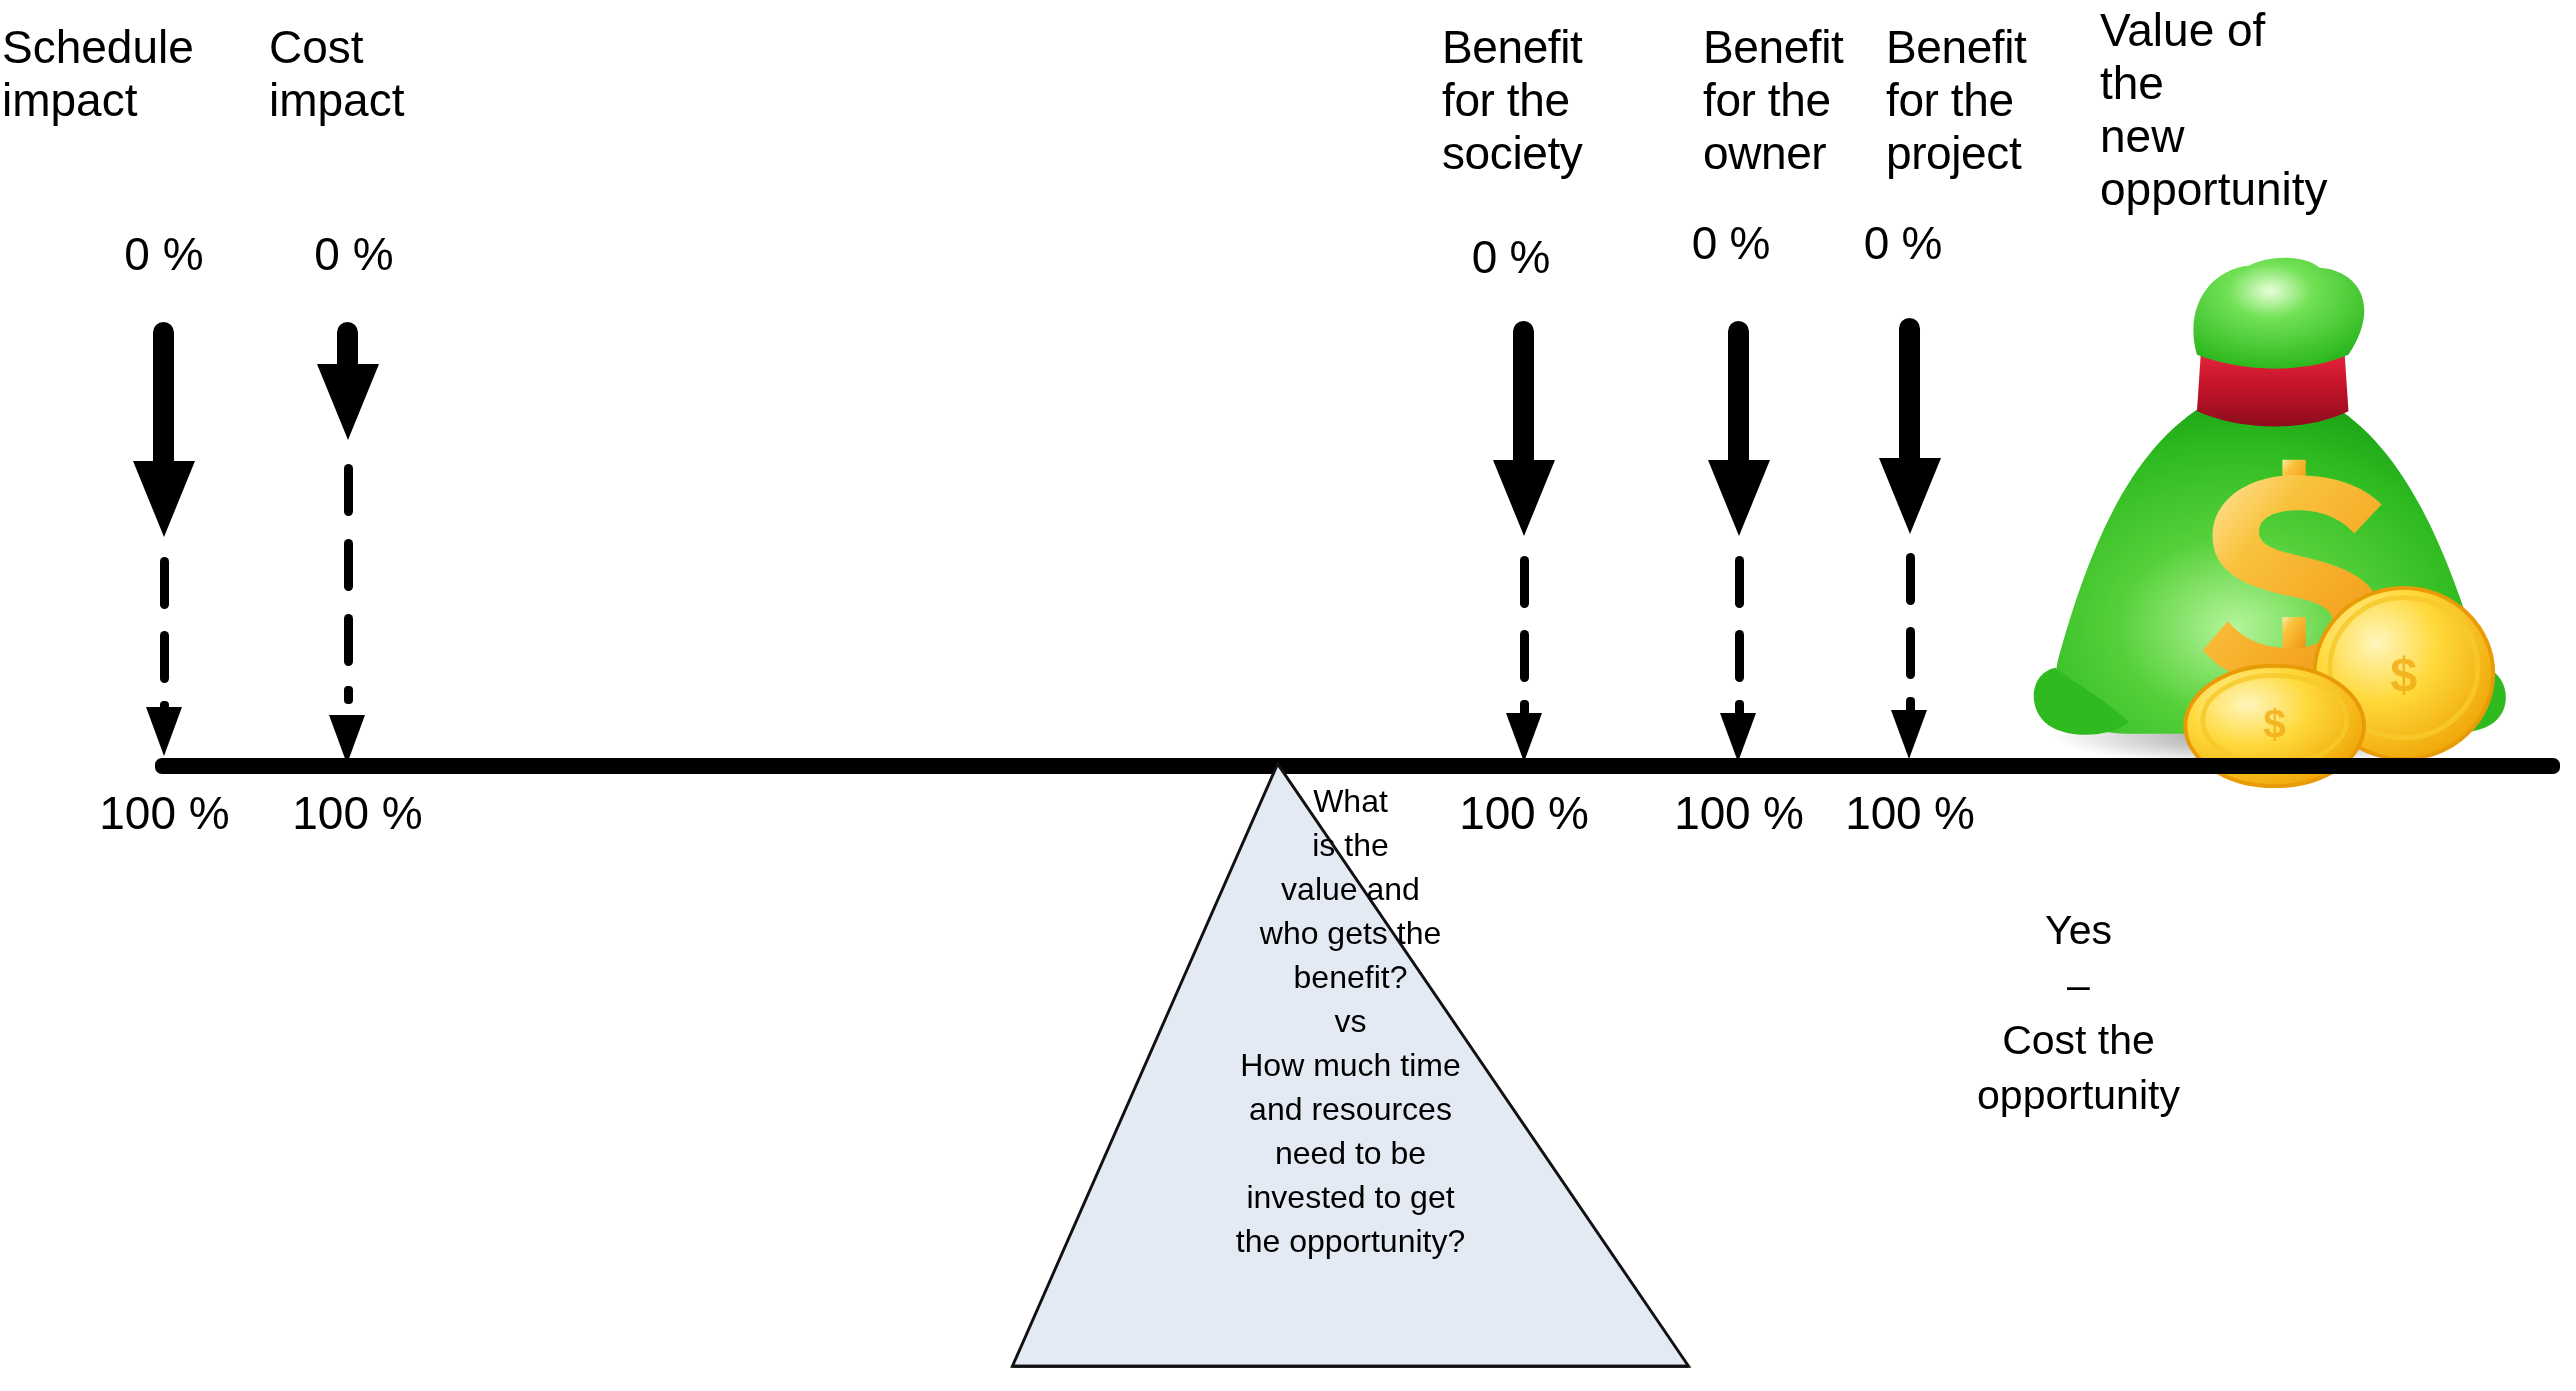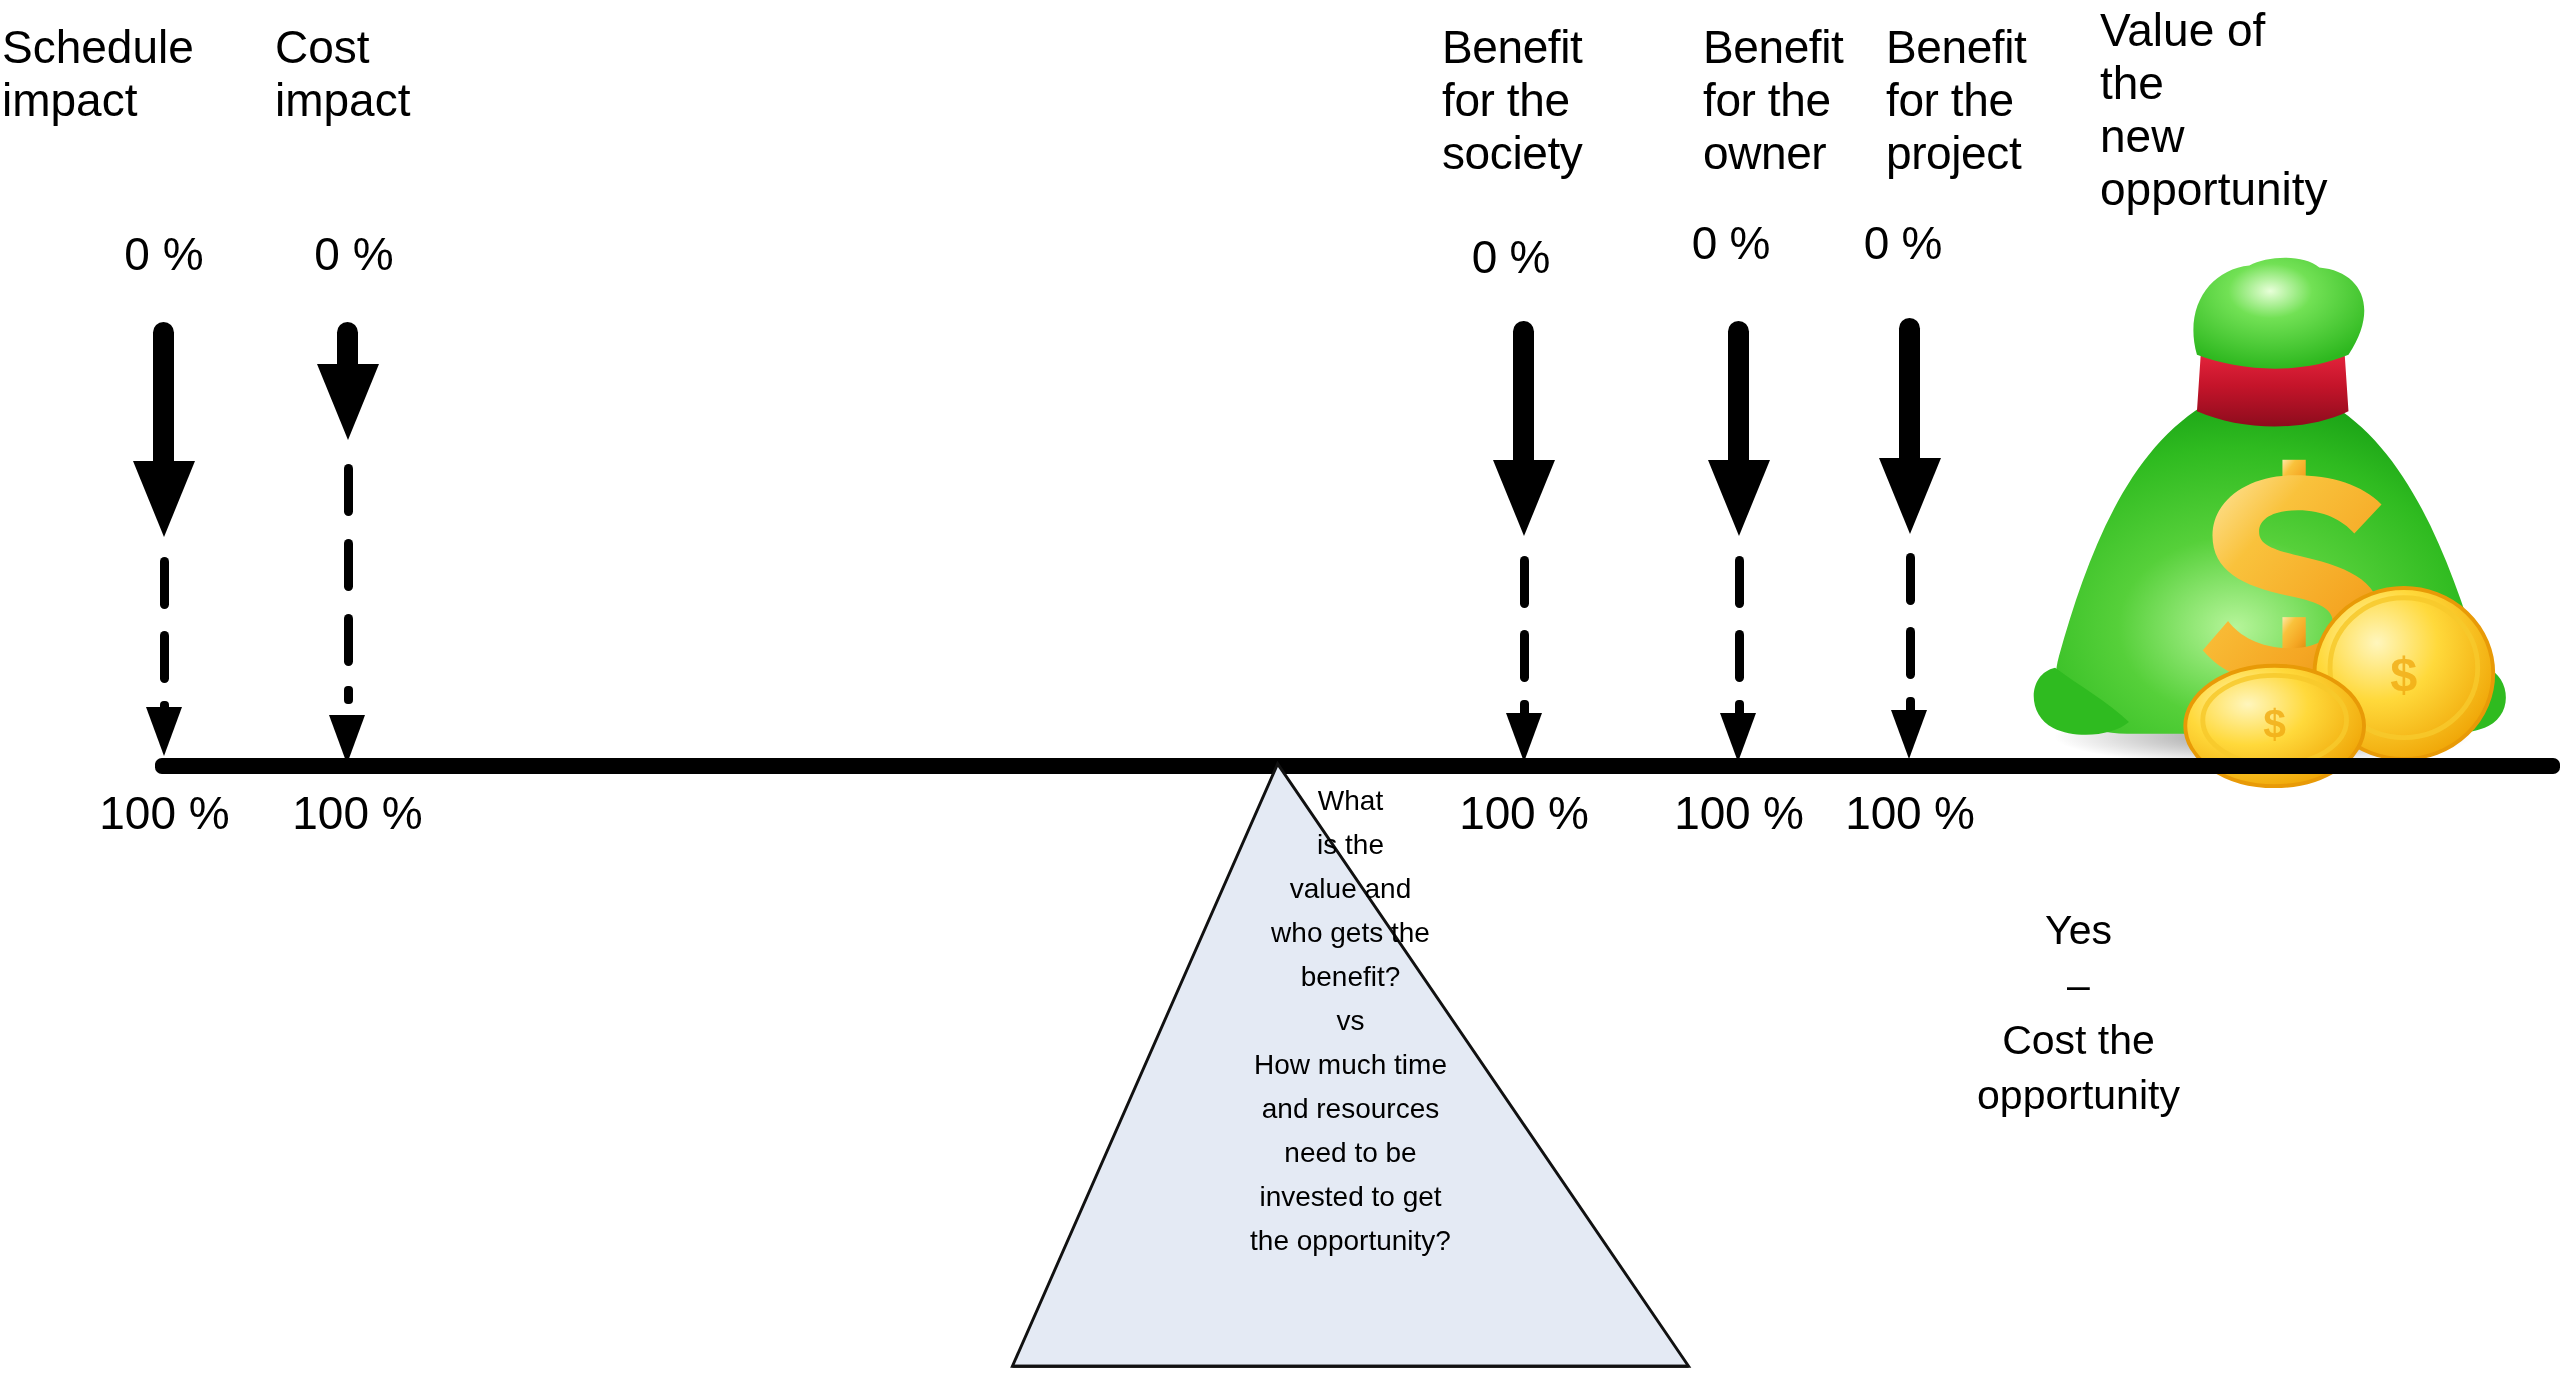--- a/index.html
+++ b/index.html
@@ -42,36 +42,36 @@
     position:absolute;width:0;height:0;border-left:18.5px solid transparent;
     border-right:18.5px solid transparent;border-top:49px solid #000;
   }
   .arrow .nub{position:absolute;background:#000;border-radius:3.9px;}
 
   
   .fulcrum{position:absolute;left:991px;top:758px;width:719px;height:614px;}
   .fulcrum svg{display:block;}
   .fulcrum-text{
     position:absolute;left:0;top:21.4px;width:719px;text-align:center;
-    font-size:28px;line-height:44px;color:#000;white-space:pre-line;
+    font-size:32px;line-height:44px;color:#000;white-space:pre-line;
     font-family:"Liberation Sans", sans-serif;
   }
 
   
   .bag{position:absolute;left:2020px;top:248px;width:554px;height:544px;}
 </style>
 </head>
 <body>
 
 <div class="stage">
 
   <div class="lbl head-label" style="left:2px;top:21.4px;width:243px;">Schedule
 impact</div>
 
-  <div class="lbl head-label" style="left:275px;top:21.4px;width:223px;">Cost
+  <div class="lbl head-label" style="left:269px;top:21.4px;width:223px;">Cost
 impact</div>
 
   <div class="lbl head-label cond ctr" style="left:1442px;top:21.4px;width:194px;">Benefit
 for the
 society</div>
 
   <div class="lbl head-label cond ctr" style="left:1703px;top:21.4px;width:185px;">Benefit
 for the
 owner</div>
 

